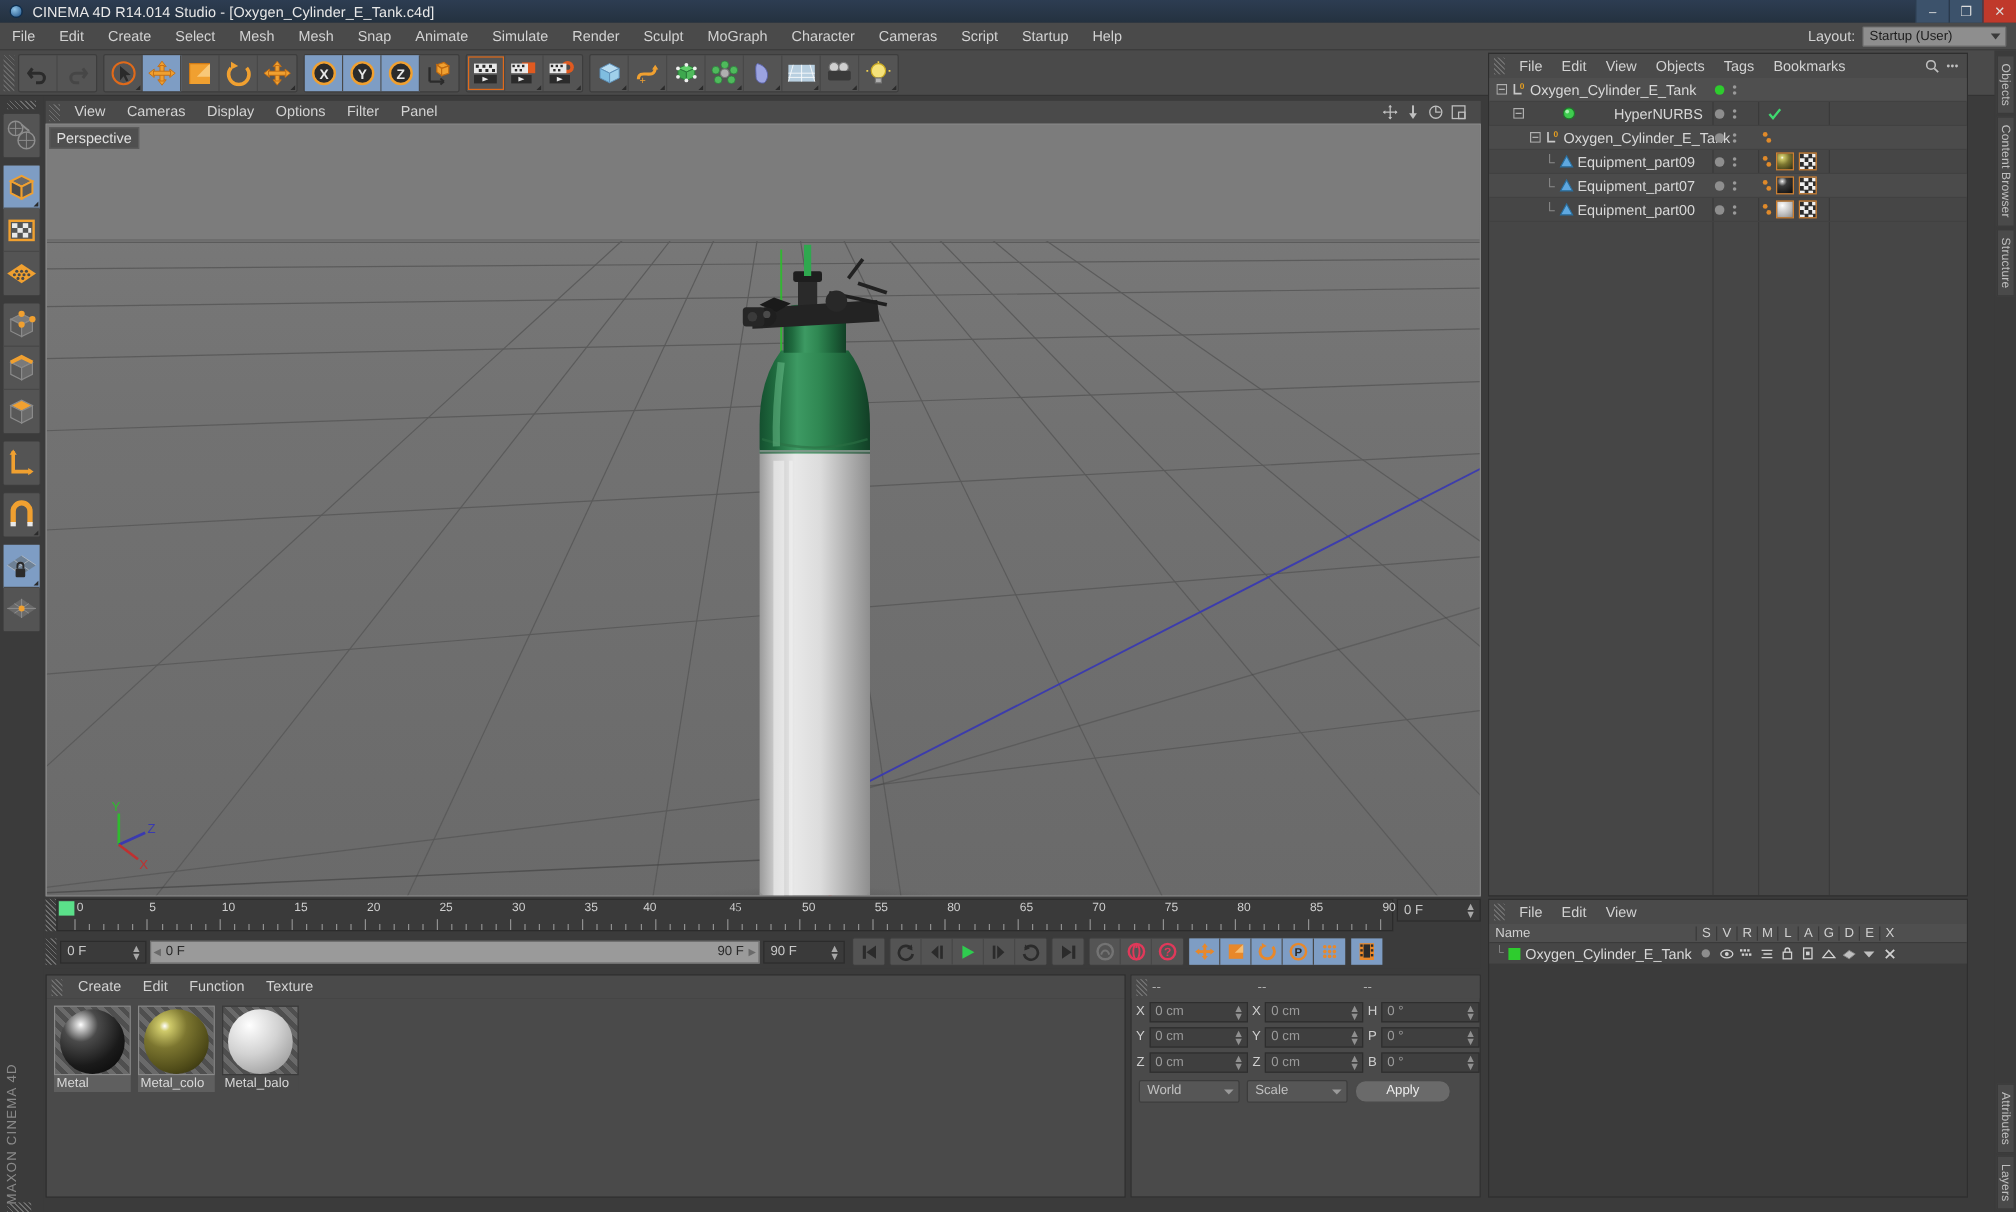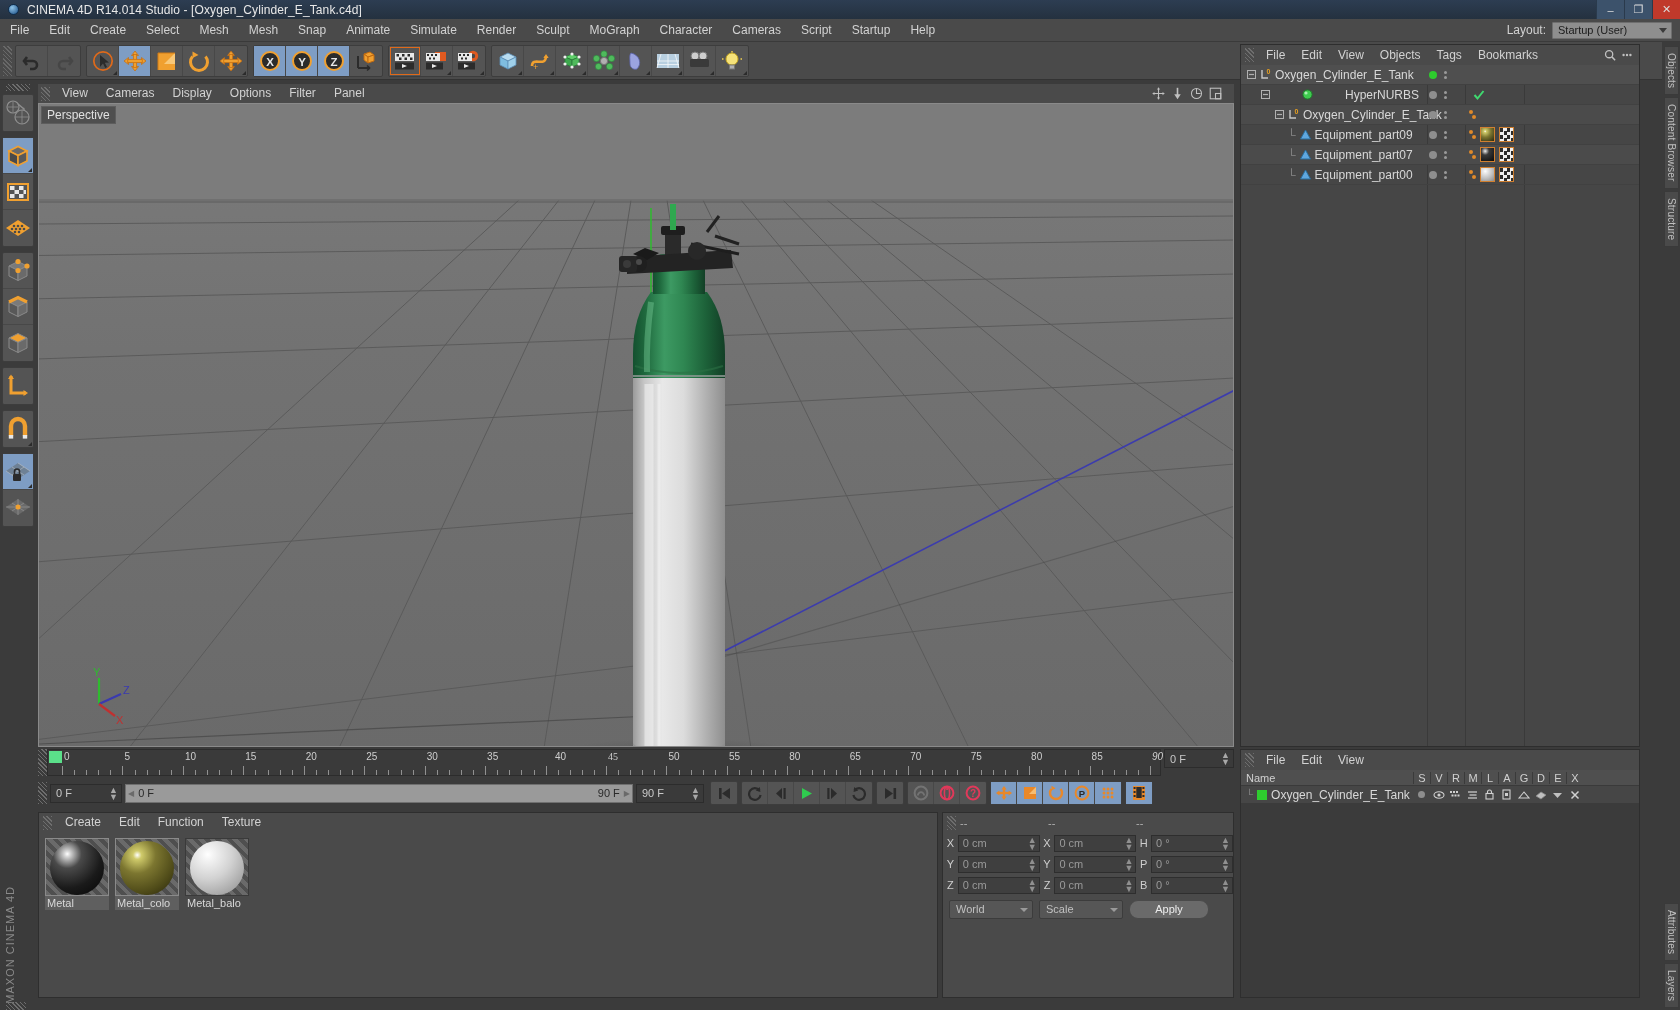--- a/index.html
+++ b/index.html
@@ -843,31 +843,31 @@
           <div class="tick" style="left: 1089.9px; height: 5px;"></div>
           <div class="tick" style="left: 1102px; height: 9px;"></div>
           <div class="tlbl" style="left: 16px;">0</div>
           <div class="tlbl" style="left: 76.4px;">5</div>
           <div class="tlbl" style="left: 136.9px;">10</div>
           <div class="tlbl" style="left: 197.3px;">15</div>
           <div class="tlbl" style="left: 257.8px;">20</div>
           <div class="tlbl" style="left: 318.2px;">25</div>
           <div class="tlbl" style="left: 378.7px;">30</div>
           <div class="tlbl" style="left: 439.1px;">35</div>
-          <div class="tlbl" style="left: 507px;">40</div>
+          <div class="tlbl" style="left: 488px;">40</div>
           <div class="tlbl" style="left: 560px; font-family: Liberation Serif, serif;">45</div>
           <div class="tlbl" style="left: 620.4px;">50</div>
           <div class="tlbl" style="left: 680.9px;">55</div>
           <div class="tlbl" style="left: 741.3px;">80</div>
           <div class="tlbl" style="left: 801.8px;">65</div>
           <div class="tlbl" style="left: 862.2px;">70</div>
           <div class="tlbl" style="left: 922.7px;">75</div>
           <div class="tlbl" style="left: 983.1px;">80</div>
           <div class="tlbl" style="left: 1043.6px;">85</div>
-          <div class="tlbl" style="left: 1104px; font-style: italic;">90</div>
+          <div class="tlbl" style="left: 1104px;">90</div>
         </div>
     </div>
     <div class="numfield" style="width:70px;margin-left:3px;">
       <span>0 F</span>
       <span class="spin">▲<br>▼</span>
     </div>
   </div>
 
   <div id="tl-ctrl-row">
     <div style="width:9px;height:22px;background-image:repeating-linear-gradient(45deg,#6e6e6e 0 1px,transparent 1px 3px);"></div>

